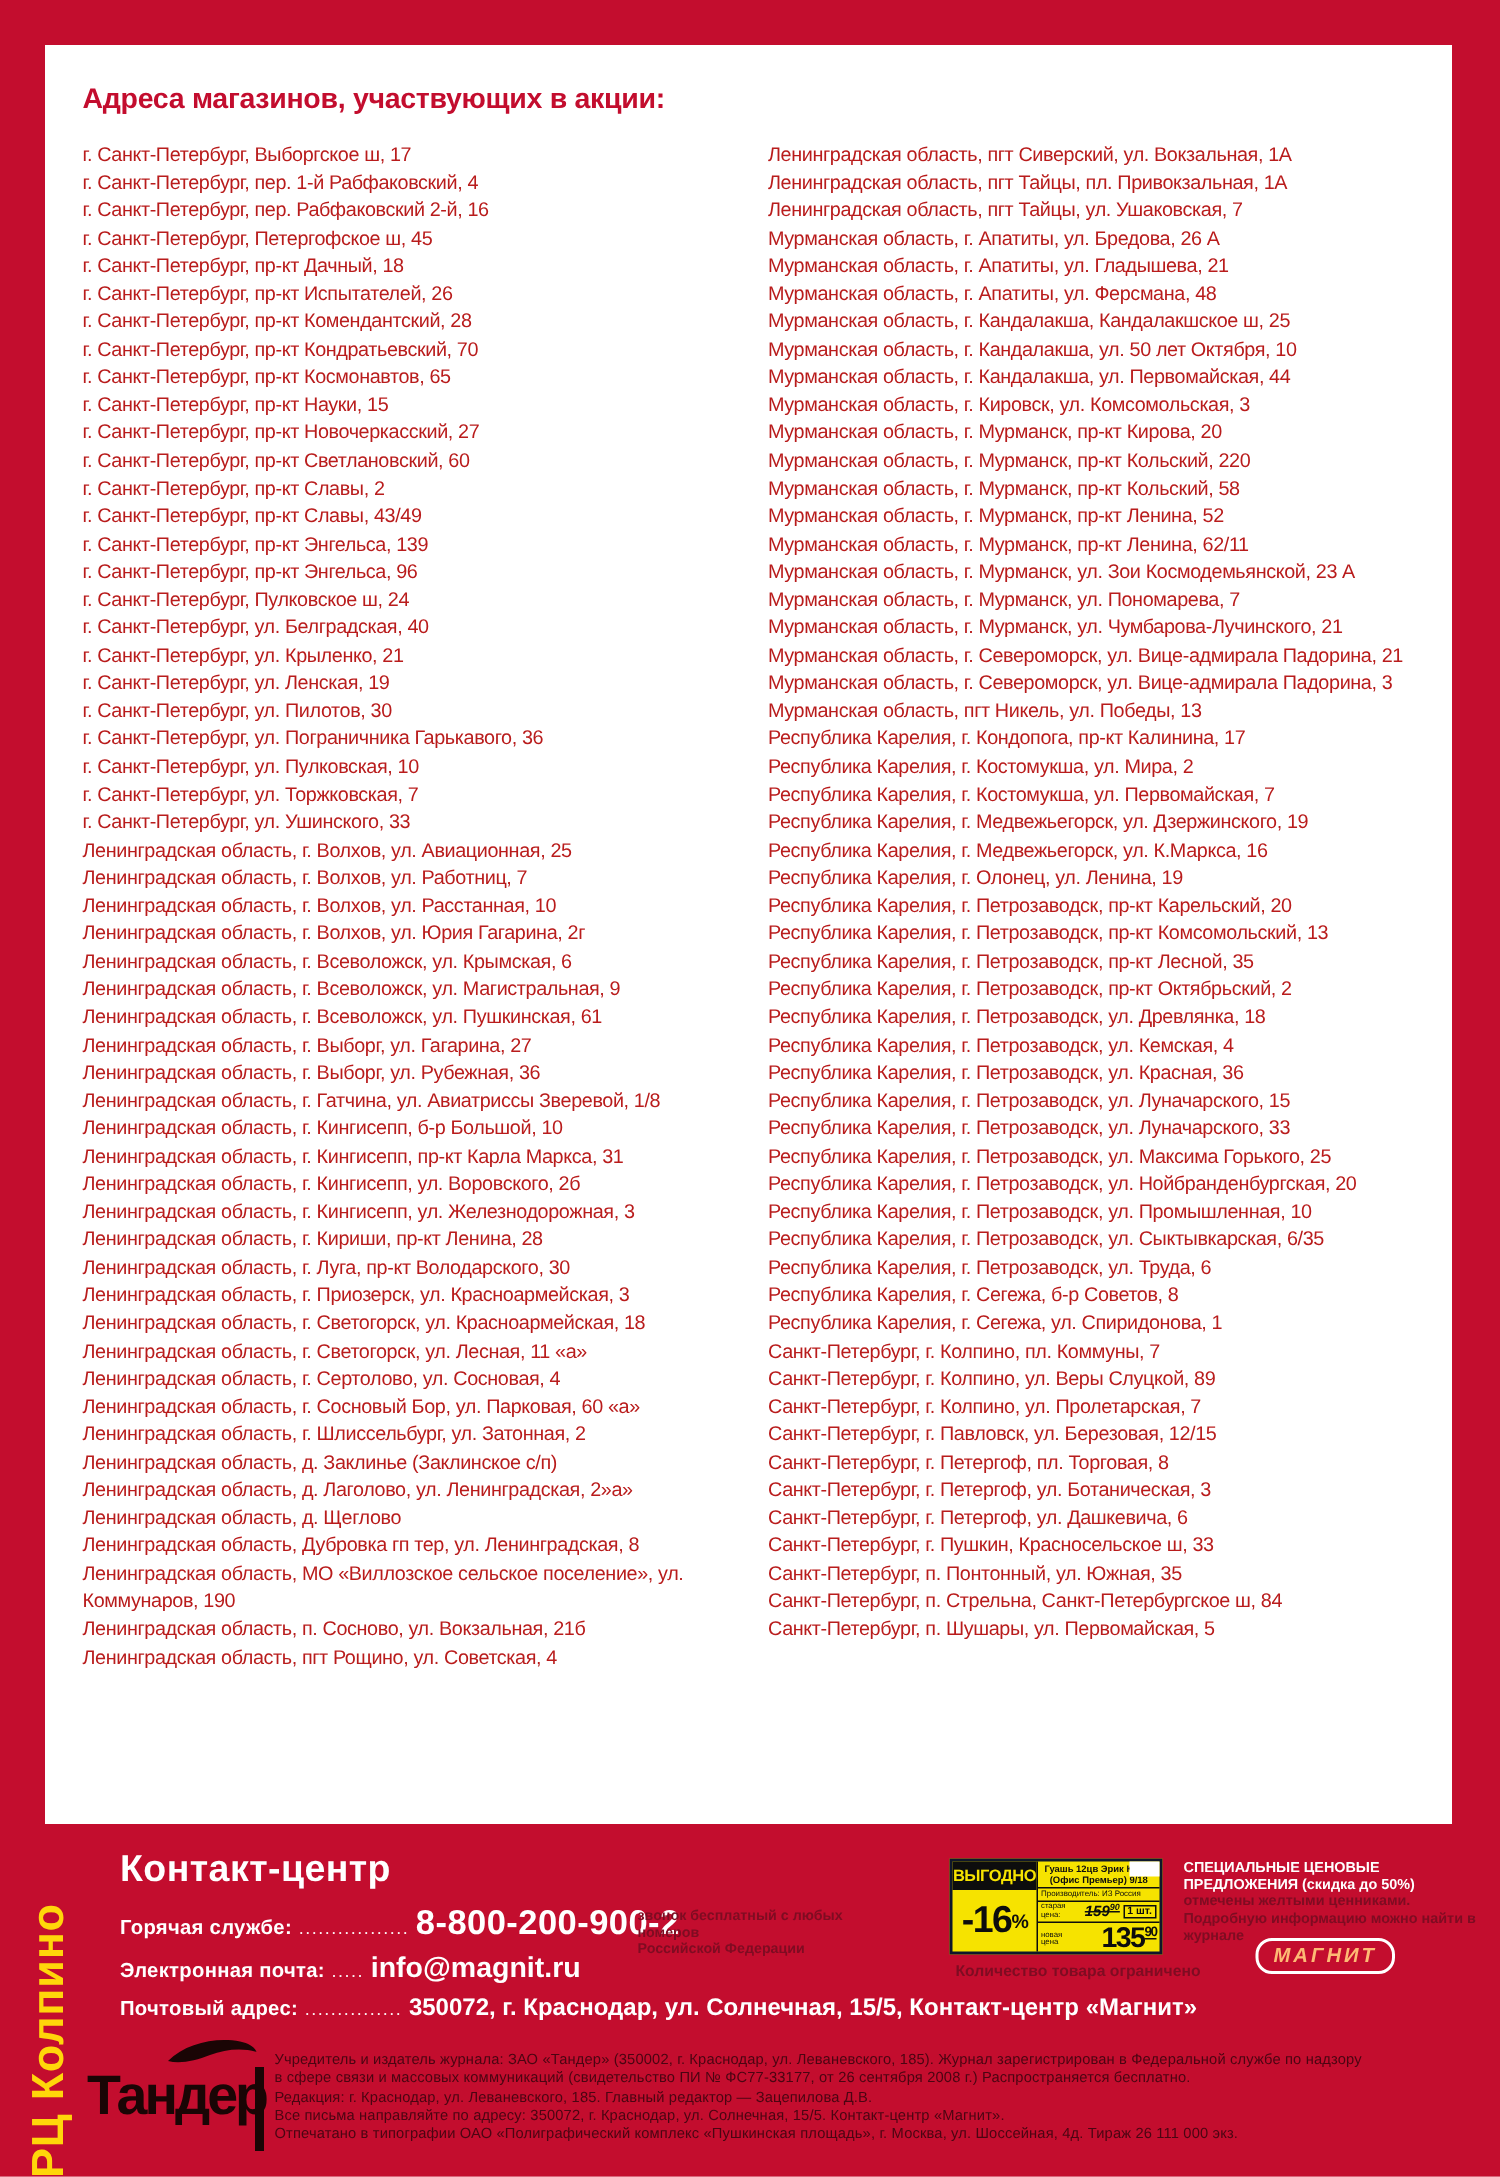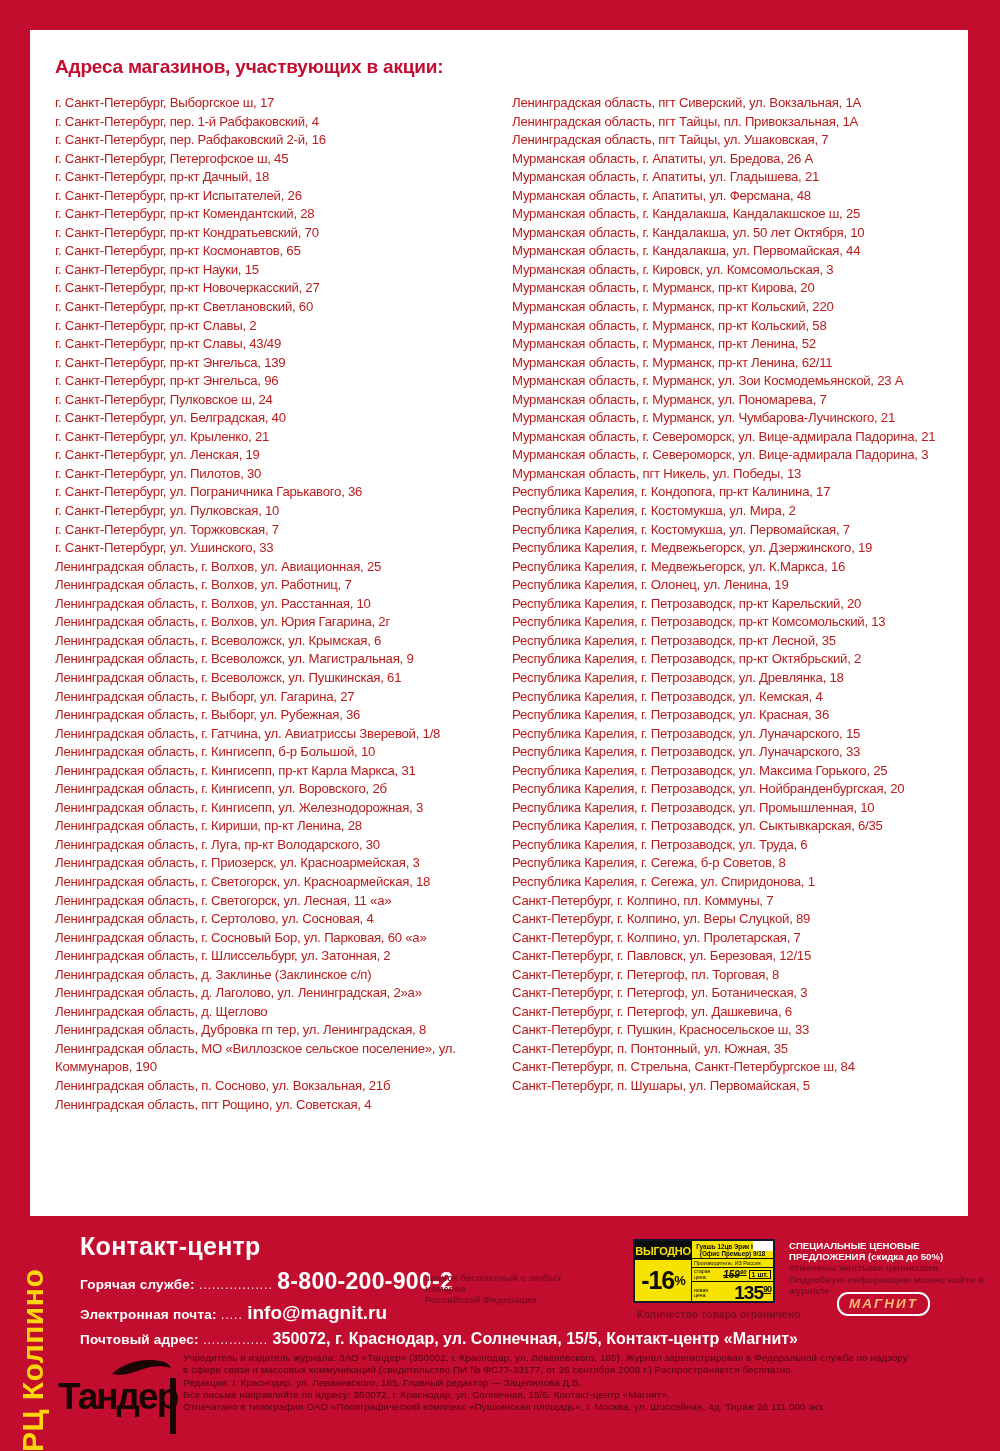--- a/index.html
+++ b/index.html
@@ -86,21 +86,21 @@
     font-size:13.5px;font-weight:bold;font-style:italic;letter-spacing:2px;color:#fdba74;margin-left:48px;
   }
 
   
   .tander{position:absolute;left:58px;top:142px;width:125px;height:82px;color:#1a0505;}
   .tander-bird{position:absolute;left:52px;top:0px;width:62px;height:22px;}
   .tander-word{position:absolute;left:0px;top:18px;font-size:37px;font-weight:bold;letter-spacing:-2px;color:#1a0505;}
   .tander-bar{position:absolute;left:112px;top:20px;width:6px;height:56px;background:#1a0505;}
 
   .fine-print{
-    position:absolute;left:183px;top:136px;width:800px;
+    position:absolute;left:183px;top:152px;width:800px;
     font-size:9.8px;line-height:12.3px;color:#4a0512;letter-spacing:0.1px;
   }
 </style>
 </head>
 <body>
 
 <div class="card">
   <div class="page-title">Адреса магазинов, участвующих в акции:</div>
   <div class="col col-left">
       <div class="addr">г. Санкт-Петербург, Выборгское ш, 17</div>

